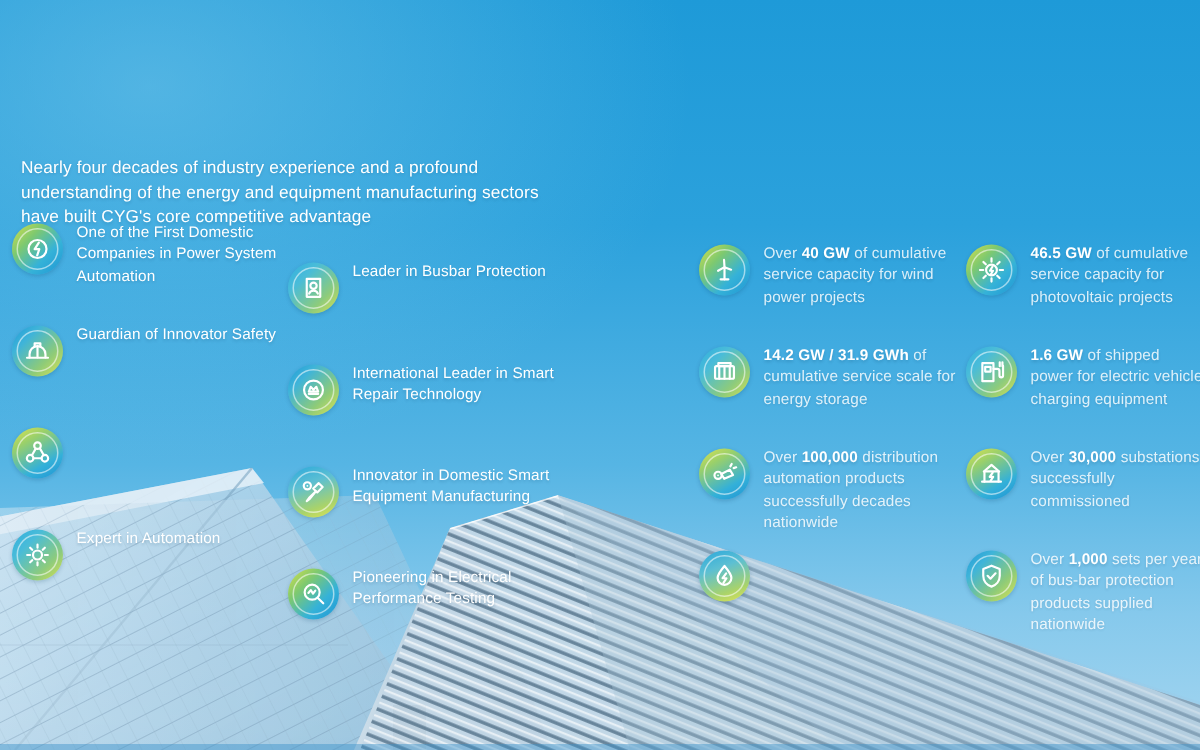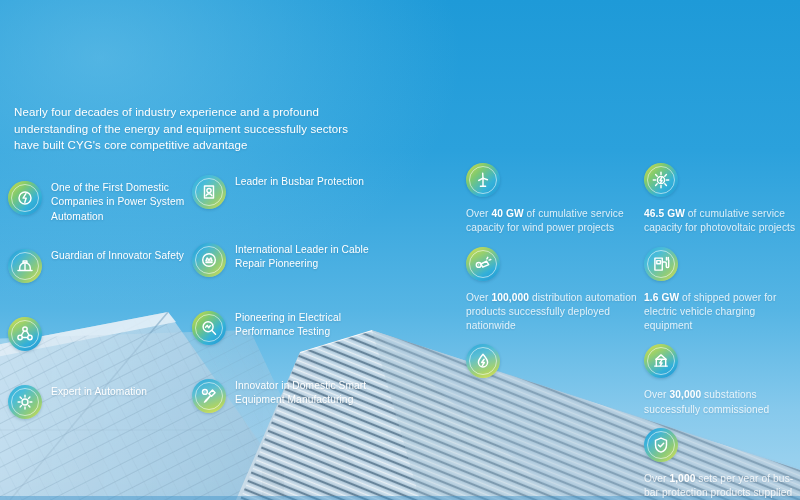--- a/index.html
+++ b/index.html
@@ -31,28 +31,28 @@
 
   
   #headline {
     position:absolute; left:14px; top:104px; width:360px;
     color:#ffffff; font-size:11.5px; line-height:16.6px;
     letter-spacing:.1px; text-shadow:0 1px 2px rgba(10,60,95,.18);
   }
 
   
   .column { position:absolute; }
-  #col-1 { left:8px;   top:180px; width:185px; }
+  #col-1 { left:8px;   top:148px; width:185px; }
   #col-2 { left:192px; top:162px; width:185px;margin-top:12px; }
   #col-3 { left:466px; top:162px; width:180px; }
   #col-4 { left:644px; top:162px; width:160px; }
 
   .fact-item { display:flex; align-items:flex-start; gap:9px; margin-bottom:10px; }
   #col-1 .fact-item, #col-2 .fact-item { min-height:58px; }
-  #col-3 .fact-item, #col-4 .fact-item { min-height:58px;flex-direction:column; }
+  #col-3 .fact-item, #col-4 .fact-item { min-height:58px; }
 
   .badge {
     flex:0 0 auto; width:34px; height:34px; border-radius:50%;
     position:relative; margin-top:1px;
     box-shadow:0 1px 3px rgba(10,60,95,.22);
   }
   .badge::after {
     content:""; position:absolute; inset:3px; border-radius:50%;
     border:1px solid rgba(255,255,255,.55);
   }
@@ -143,21 +143,21 @@
     <path d="M300 352 L372 330 L800 468 L800 500 L240 500 Z" fill="url(#louvers)" opacity=".95"></path>
     <path d="M372 330 L800 468 L800 500 L420 500 Z" fill="#aac5d8" opacity=".35"></path>
     <path d="M300 352 L372 330" stroke="#ffffff" stroke-width="2" opacity=".8" fill="none"></path>
   </g>
 
   <path d="M372 330 L800 468 L800 500 L560 500 Z" fill="#9fc4dd" opacity=".18"></path>
   <rect x="0" y="496" width="800" height="4" fill="#3b93c9" opacity=".45"></rect>
 </svg>
 </div>
 
-<div id="headline">Nearly four decades of industry experience and a profound understanding of the energy and equipment successfully sectors have built CYG's core competitive advantage</div>
+<div id="headline">Nearly four decades of industry experience and a profound understanding of the energy and equipment manufacturing sectors have built CYG's core competitive advantage</div>
 
 <div class="column" id="col-1">
     <div class="fact-item">
       <div class="badge g-yb">
         <svg viewBox="0 0 19 19">
           <path d="M3.5 9.5a6 6 0 0 1 6-6 6 6 0 0 1 6 6 6 6 0 0 1-6 6 6 6 0 0 1-6-6z"></path>
           <path d="M10.4 5.2 7.6 9.6h3.1l-1.4 4.2"></path>
         </svg>
       </div>
       <div class="fact-text">One of the First Domestic Companies in Power System Automation</div>
@@ -205,66 +205,76 @@
       <div class="fact-text">Leader in Busbar Protection</div>
     </div>
     <div class="fact-item">
       <div class="badge g-cy">
         <svg viewBox="0 0 19 19">
           <circle cx="9.5" cy="9.5" r="6.3"></circle>
           <path d="M6.4 10.6 7.6 7.4l1.9 2 1.9-2 1.2 3.2z"></path>
           <path d="M6.4 12.1h6.2"></path>
         </svg>
       </div>
-      <div class="fact-text">International Leader in Cable Repair Pioneering</div>
-    </div>
-    <div class="fact-item">
-      <div class="badge g-yb">
-        <svg viewBox="0 0 19 19">
-          <circle cx="8.6" cy="8.3" r="5"></circle>
-          <path d="M12.4 12.1 16 15.7"></path>
-          <path d="M6.1 8.8l1.6-1.9 1.5 2.4 1.5-2.1"></path>
-        </svg>
-      </div>
-      <div class="fact-text">Pioneering in Electrical Performance Testing</div>
+      <div class="fact-text">International Leader in Smart Repair Technology</div>
     </div>
     <div class="fact-item">
       <div class="badge g-by2">
         <svg viewBox="0 0 19 19">
           <circle cx="5.4" cy="5.4" r="2.4"></circle>
           <path d="M9.3 7.2 13 3.6l2.6 2.6-3.6 3.6z"></path>
           <path d="M11.1 9 6.6 13.4 5 15.6l2-1.5z"></path>
           <circle cx="5.4" cy="5.4" r=".6" class="solid"></circle>
         </svg>
       </div>
       <div class="fact-text">Innovator in Domestic Smart Equipment Manufacturing</div>
     </div>
+    <div class="fact-item">
+      <div class="badge g-yb">
+        <svg viewBox="0 0 19 19">
+          <circle cx="8.6" cy="8.3" r="5"></circle>
+          <path d="M12.4 12.1 16 15.7"></path>
+          <path d="M6.1 8.8l1.6-1.9 1.5 2.4 1.5-2.1"></path>
+        </svg>
+      </div>
+      <div class="fact-text">Pioneering in Electrical Performance Testing</div>
+    </div>
   </div>
 <div class="column" id="col-3">
     <div class="fact-item">
       <div class="badge g-yb">
         <svg viewBox="0 0 19 19">
           <path d="M9.5 8.3v7.4"></path>
           <path d="M6.9 15.7h5.2"></path>
           <path d="M9.5 7.6 9.2 2.8M9.5 7.6l4.4 1.7M9.5 7.6 5.2 10"></path>
           <circle cx="9.5" cy="8" r="1" class="solid"></circle>
         </svg>
       </div>
       <div class="fact-text"><span class="dim">Over </span><b>40 GW</b><span class="dim"> of cumulative service capacity for wind power projects</span></div>
     </div>
     <div class="fact-item">
+      <div class="badge g-by">
+        <svg viewBox="0 0 19 19">
+          <rect x="3.2" y="5.6" width="12.6" height="8.4" rx="1"></rect>
+          <path d="M6 5.6v8.4M9.5 5.6v8.4M13 5.6v8.4"></path>
+          <path d="M5.4 3.6h8.2v2H5.4z"></path>
+        </svg>
+      </div>
+      <div class="fact-text"><span class="dim"></span><b>14.2 GW / 31.9 GWh</b><span class="dim"> of cumulative service scale for energy storage</span></div>
+    </div>
+    <div class="fact-item">
       <div class="badge g-yb2">
         <svg viewBox="0 0 19 19">
           <circle cx="5.2" cy="10.4" r="2.4"></circle>
           <path d="M7.4 9.5 13 6.6l2.2 3.6-5.9 2.5z"></path>
           <path d="M13.4 4.4l.9-1.6M15.6 5.6l1.7-.6"></path>
           <circle cx="5.2" cy="10.4" r=".6" class="solid"></circle>
         </svg>
       </div>
-      <div class="fact-text"><span class="dim">Over </span><b>100,000</b><span class="dim"> distribution automation products successfully deployed nationwide</span></div>
+      <div class="fact-text"><span class="dim">Over </span><b>100,000</b><span class="dim"> distribution automation products successfully decades nationwide</span></div>
     </div>
     <div class="fact-item">
       <div class="badge g-by2">
         <svg viewBox="0 0 19 19">
           <path d="M9.5 2.8c3 3.5 4.6 5.9 4.6 8a4.6 4.6 0 0 1-9.2 0c0-2.1 1.6-4.5 4.6-8z"></path>
           <path d="M10.6 7.8 8.2 11h2.6l-2 3.1"></path>
         </svg>
       </div>
     </div>
   </div>

